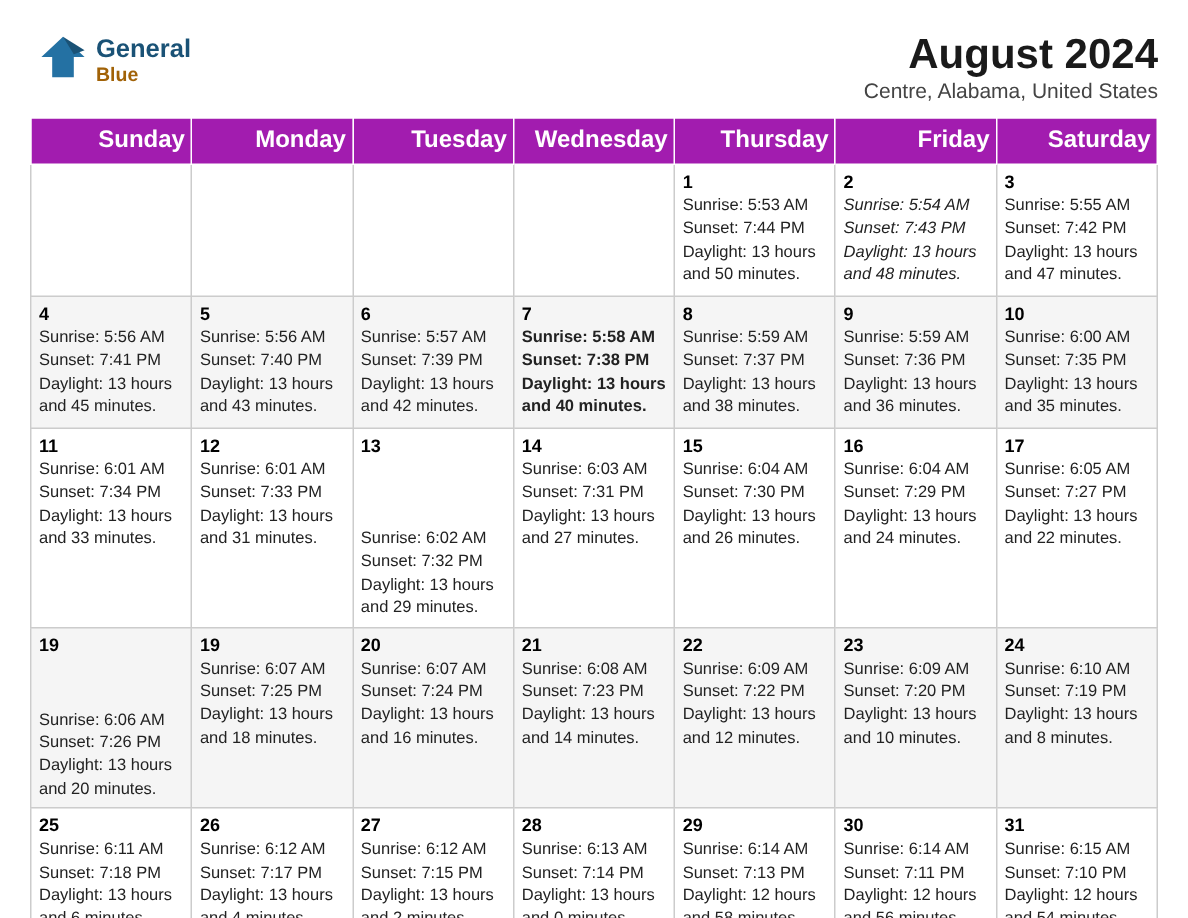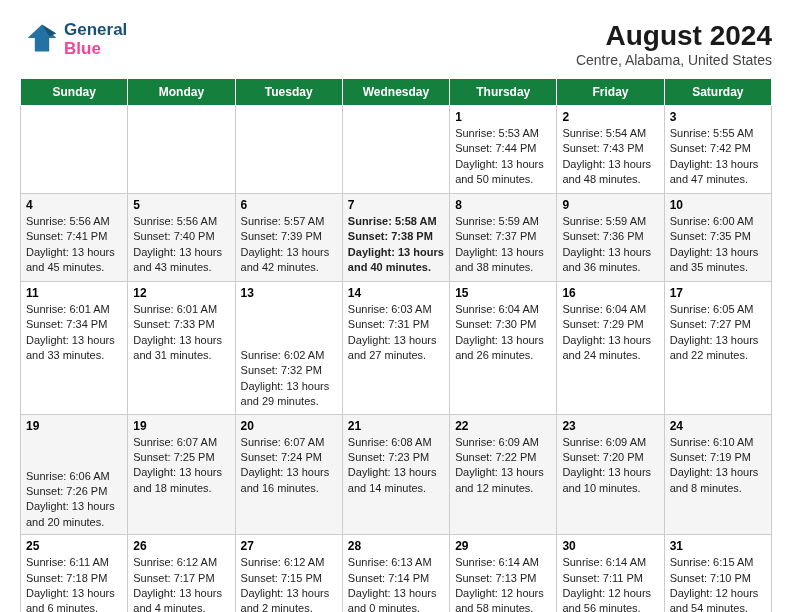--- a/index.html
+++ b/index.html
@@ -37,25 +37,25 @@
     .subtitle {
       font-size: 14px;
       color: #444;
     }
     .calendar-table {
       width: 100%;
       border-collapse: collapse;
       font-size: 11px;
     }
     .calendar-table thead tr th {
-      background-color: #15803d;
+      background-color: #a21caf;
       color: #fff;
       padding: 6px 4px;
-      text-align: center;
-      font-size: 12px;
+      text-align: right;
+      font-size: 16px;
       border: 1px solid #fff;
     }
     .calendar-table tbody tr td {
       border: 1px solid #ccc;
       vertical-align: top;
       padding: 4px 5px;
       height: 88px;
       width: calc(100% / 7);
       background: #fff;
     }
@@ -82,21 +82,21 @@
 <div class="header-section">
   <div class="logo">
     <div>
       <svg class="logo-bird" viewBox="0 0 40 40">
         <polygon points="20,5 36,20 28,20 28,35 12,35 12,20 4,20" fill="#2471a3"></polygon>
         <polygon points="20,5 36,15 28,18" fill="#1a5276"></polygon>
       </svg>
     </div>
     <div style="margin-left:4px;">
       <div style="font-size:17px;font-weight:bold;color:#1a5276;line-height:1.1;">General</div>
-      <div style="font-size:17px;font-weight:bold;color:#ec4899;line-height:1.1;">Blue</div>
+      <div style="font-size:13px;font-weight:bold;color:#a16207;line-height:1.1;">Blue</div>
     </div>
   </div>
   <div class="title-block">
     <div class="main-title">August 2024</div>
     <div class="subtitle">Centre, Alabama, United States</div>
   </div>
 </div>
 
 <table class="calendar-table">
   <thead>
@@ -118,21 +118,21 @@
         <td class="empty-cell"></td>
         <td>
           <span class="day-num">1</span>
           <div class="day-info" style="white-space: pre-line;">Sunrise: 5:53 AM
 Sunset: 7:44 PM
 Daylight: 13 hours
 and 50 minutes.</div>
         </td>
         <td>
           <span class="day-num">2</span>
-          <div class="day-info" style="white-space: pre-line;">Sunrise: 5:54 AM
+          <div class="day-info" style="white-space: pre-line; font-style: italic;">Sunrise: 5:54 AM
 Sunset: 7:43 PM
 Daylight: 13 hours
 and 48 minutes.</div>
         </td>
         <td>
           <span class="day-num">3</span>
           <div class="day-info" style="white-space: pre-line;">Sunrise: 5:55 AM
 Sunset: 7:42 PM
 Daylight: 13 hours
 and 47 minutes.</div>

